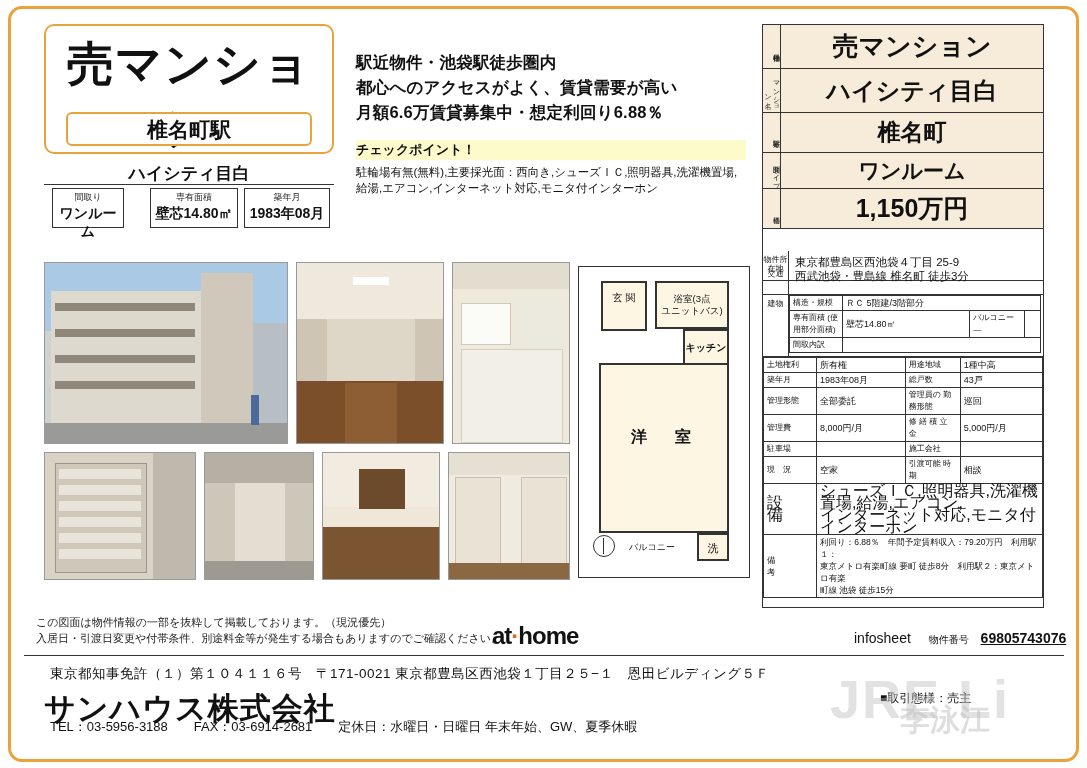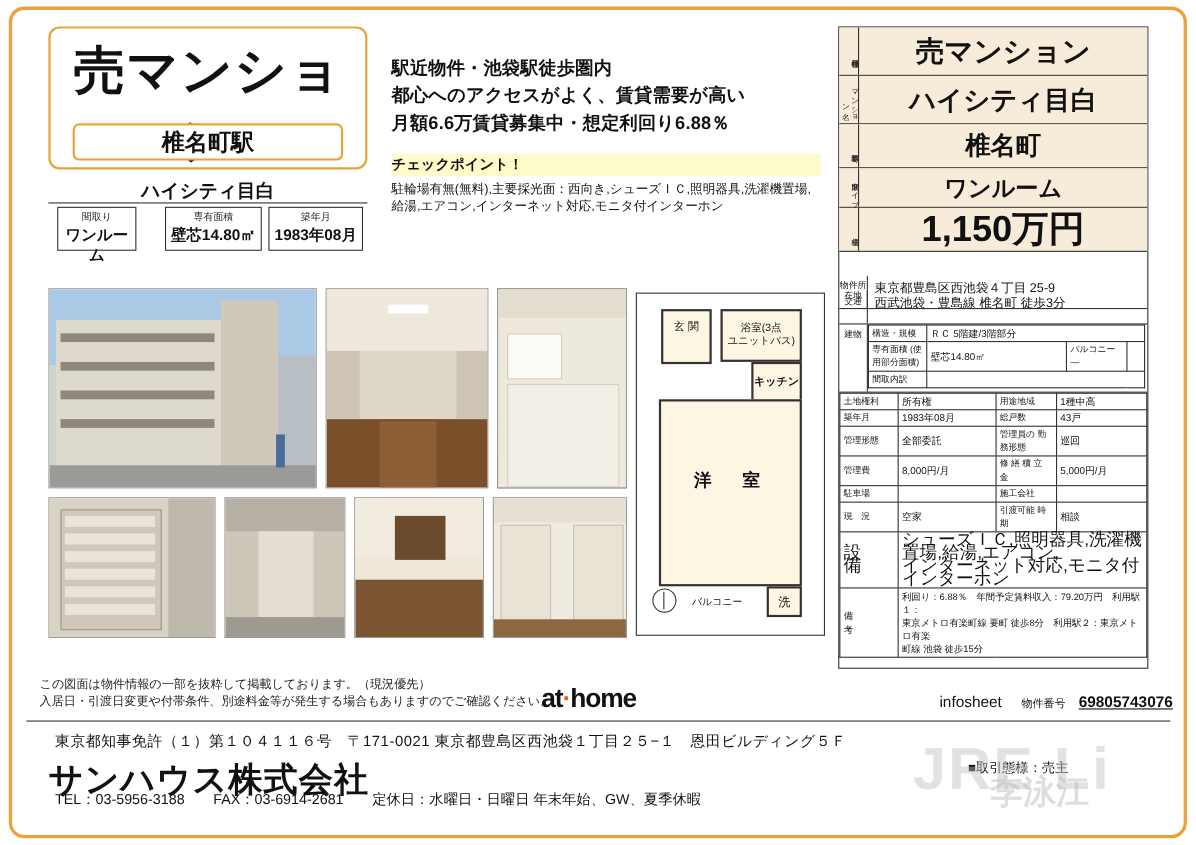--- a/index.html
+++ b/index.html
@@ -130,21 +130,21 @@
   .beige{background:#f6ecd9;}
   .r1{top:0;height:44px;}
   .r1 .rp-val{font-size:26px;}
   .r2{top:44px;height:44px;}
   .r2 .rp-val{font-size:24px;}
   .r3{top:88px;height:40px;}
   .r3 .rp-val{font-size:23px;}
   .r4{top:128px;height:36px;}
   .r4 .rp-val{font-size:21px;}
   .r5{top:164px;height:40px;}
-  .r5 .rp-val{font-size:33px;}
+  .r5 .rp-val{font-size:25px;}
 
   
   .blk{position:absolute;left:0;width:280px;box-sizing:border-box;border-bottom:1px solid #333;}
   .blk .side{
     position:absolute;left:0;top:0;width:26px;height:100%;border-right:1px solid #333;
     box-sizing:border-box;font-size:8px;line-height:9px;text-align:center;padding-top:4px;
   }
   .blk .body{position:absolute;left:26px;top:0;right:0;height:100%;padding:4px 6px;box-sizing:border-box;font-size:11.5px;line-height:15px;}
 
   table.spec-table{

